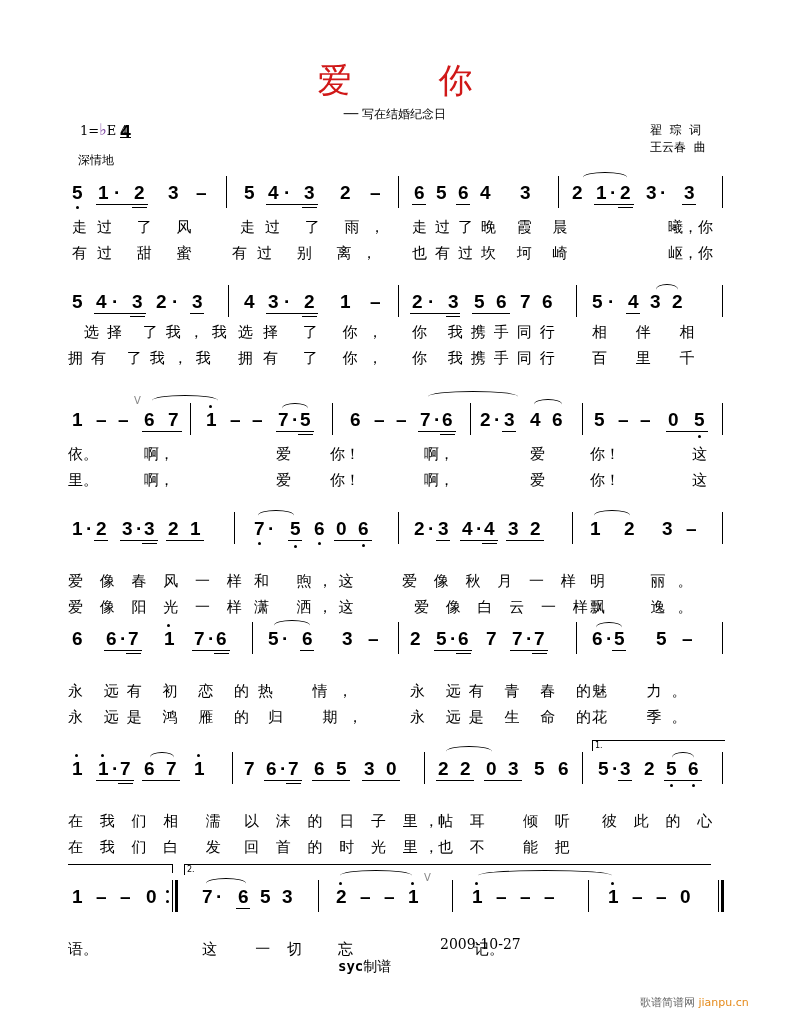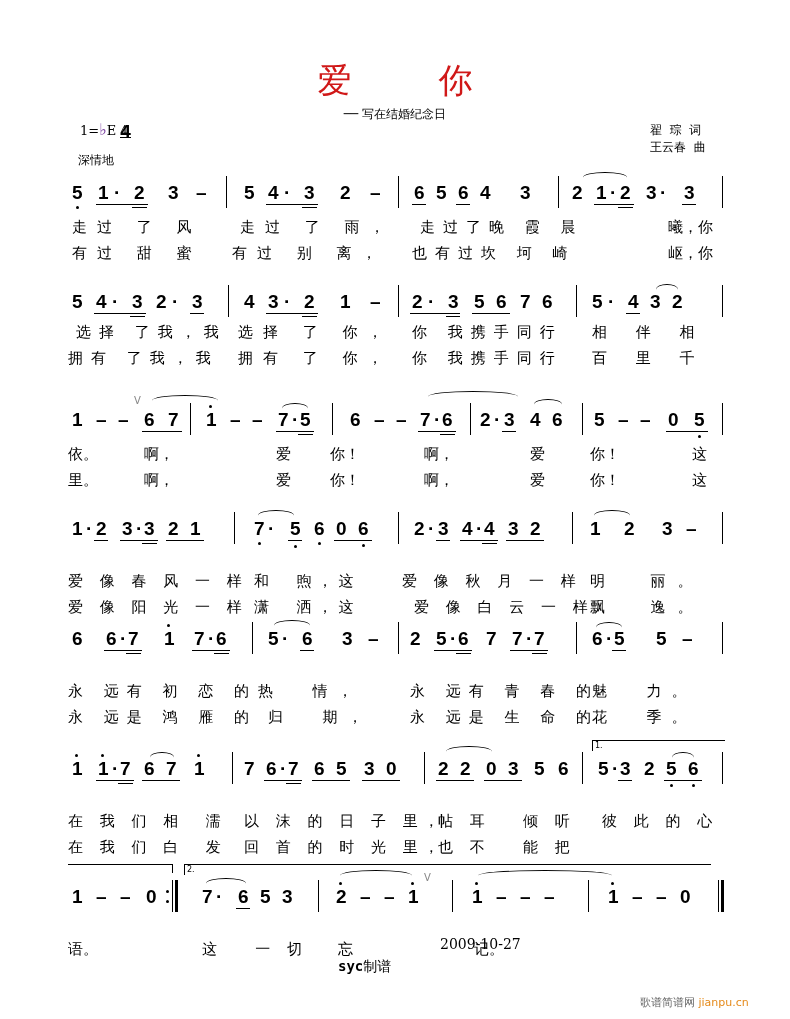--- a/index.html
+++ b/index.html
@@ -84,21 +84,21 @@
       <span class="n" style="left:616px">3</span>
     <span class="arc" style="left:515px;width:44px;top:-4px"></span>
     <span class="ul" style="left:526px;width:40px;top:28px"></span>
       <span class="ul" style="left:550px;width:15px;top:31px"></span>
       <span class="ul" style="left:614px;width:14px;top:28px"></span>
     <span class="bar" style="left:654px"></span>
   </div>
   <div class="lyr" style="left:0;top:42px">
     <span class="lyr" style="left:4px;white-space:pre;letter-spacing:10px">走过 了 风</span>
       <span class="lyr" style="left:172px;white-space:pre;letter-spacing:10px">走过 了 雨，</span>
-      <span class="lyr" style="left:352px;white-space:pre;letter-spacing:8px">走过了晚 霞 晨</span>
+      <span class="lyr" style="left:344px;white-space:pre;letter-spacing:8px">走过了晚 霞 晨</span>
       <span class="lyr" style="left:600px;white-space:pre">曦，你</span>
   </div>
   <div class="lyr" style="left:0;top:68px">
     <span class="lyr" style="left:4px;white-space:pre;letter-spacing:10px">有过 甜 蜜</span>
       <span class="lyr" style="left:164px;white-space:pre;letter-spacing:10px">有过 别 离，</span>
       <span class="lyr" style="left:344px;white-space:pre;letter-spacing:8px">也有过坎 坷 崎</span>
       <span class="lyr" style="left:600px;white-space:pre">岖，你</span>
   </div>
 </div>
 
@@ -138,21 +138,21 @@
     <span class="n" style="left:524px">5</span>
       <span class="n" style="left:540px">·</span>
       <span class="n" style="left:560px">4</span>
       <span class="n" style="left:582px">3</span>
       <span class="n" style="left:604px">2</span>
     <span class="ul" style="left:558px;width:14px;top:28px"></span>
       <span class="arc" style="left:588px;width:22px;top:-1px"></span>
     <span class="bar" style="left:654px"></span>
   </div>
   <div class="lyr" style="left:0;top:38px">
-    <span class="lyr" style="left:8px;white-space:pre;letter-spacing:8px">选择 了我，我</span>
+    <span class="lyr" style="left:16px;white-space:pre;letter-spacing:8px">选择 了我，我</span>
       <span class="lyr" style="left:170px;white-space:pre;letter-spacing:10px">选择 了 你，</span>
       <span class="lyr" style="left:344px;white-space:pre;letter-spacing:8px">你 我携手同行</span>
       <span class="lyr" style="left:524px;white-space:pre;letter-spacing:12px">相 伴 相</span>
   </div>
   <div class="lyr" style="left:0;top:64px">
     <span class="lyr" style="left:0;white-space:pre;letter-spacing:8px">拥有 了我，我</span>
       <span class="lyr" style="left:170px;white-space:pre;letter-spacing:10px">拥有 了 你，</span>
       <span class="lyr" style="left:344px;white-space:pre;letter-spacing:8px">你 我携手同行</span>
       <span class="lyr" style="left:524px;white-space:pre;letter-spacing:12px">百 里 千</span>
   </div>

